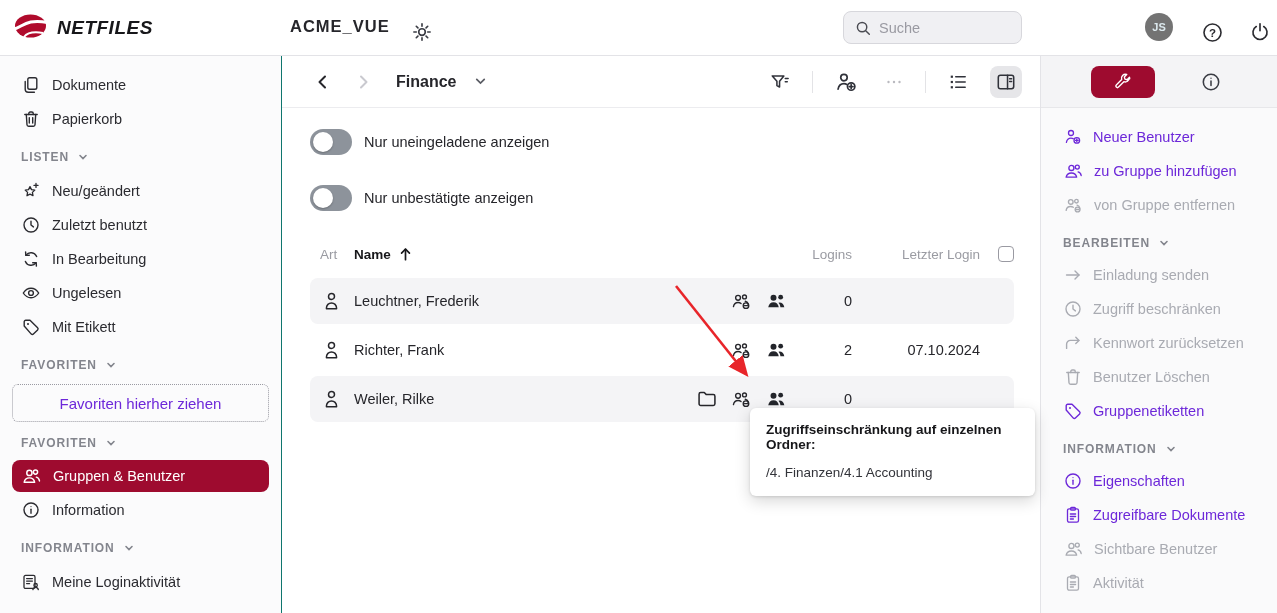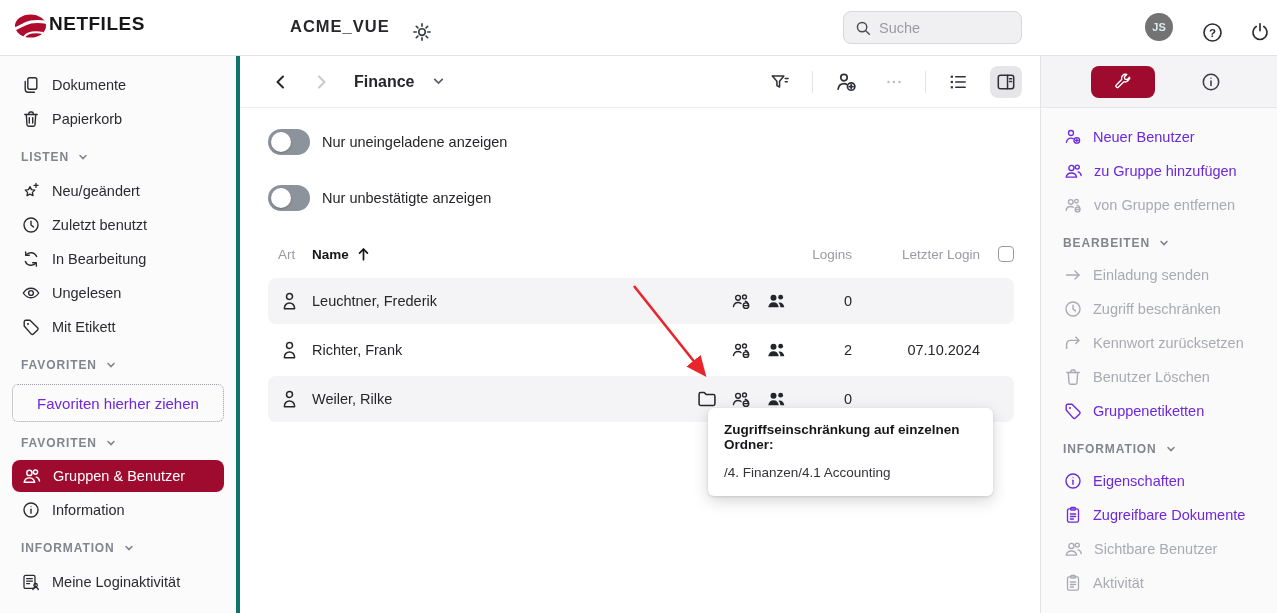--- a/index.html
+++ b/index.html
@@ -2,36 +2,36 @@
 <html><head>
 <meta charset="utf-8">
 <style>
   * { margin:0; padding:0; box-sizing:border-box; }
   html,body { background:#fff; }
   body { font-family:"Liberation Sans", sans-serif; color:#2b2b30; }
   .app { position:relative; width:1277px; height:613px; overflow:hidden; background:#fff; }
 
   
   .topbar { position:relative; height:56px; background:#fff; border-bottom:1px solid #e3e3e7; }
-  .brand { position:absolute; left:14px; top:13px; display:flex; align-items:flex-start; gap:1px; }
+  .brand { position:absolute; left:14px; top:13px; display:flex; align-items:flex-end; gap:9px;font-style:italic; }
   .brand-text { font-size:19px; font-weight:800; letter-spacing:.5px; color:#17171a; }
   .app-title { position:absolute; left:290px; top:17px; font-size:16.5px; font-weight:600; letter-spacing:1px; color:#26262b; }
   .gear { position:absolute; left:406px; top:16px; }
   .search { position:absolute; left:843px; top:11px; width:179px; height:33px; background:#f0f0f3; border:1px solid #d7d7dc; border-radius:8px; display:flex; align-items:center; gap:7px; padding:0 10px; }
   .search input { border:none; outline:none; background:transparent; font-size:14.5px; color:#3a3a40; width:120px; font-family:"Liberation Sans", sans-serif; }
   .search input::placeholder { color:#9a9aa2; }
   .avatar { position:absolute; left:1145px; top:13px; width:28px; height:28px; border-radius:50%; background:#737373; color:#dce9ee; font-size:11px; font-weight:700; display:flex; align-items:center; justify-content:center; }
   .help { position:absolute; left:1196px; top:16px; }
   .power { position:absolute; left:1244px; top:16px; }
 
   
   .body { display:flex; height:557px; }
 
   
-  .lsb { width:240px; background:#fbfbfc; border-right:4px solid #0f766e; padding:12px 12px 0 12px; flex:none; }
+  .lsb { width:282px; background:#fbfbfc; border-right:1px solid #0f766e; padding:12px 12px 0 12px; flex:none; }
   .item { display:flex; align-items:center; gap:11px; height:34px; padding:0 9px; border-radius:8px; font-size:14.5px; color:#2b2b30; cursor:pointer; white-space:nowrap; }
   .item.sel { background:#9e0b2f; color:#fff; height:32px; margin:1px 0; }
   .sec { display:flex; align-items:center; gap:8px; height:30px; margin:6px 0 2px 9px; font-size:12px; font-weight:700; letter-spacing:.9px; color:#83858d; }
   .dropzone { margin:4px 0 6px 0; height:38px; border:1px dotted #9a9aa2; border-radius:6px; display:flex; align-items:center; justify-content:center; font-size:15px; color:#6d28d9;text-align:center; }
 
   
   .main { flex:1; position:relative; background:#fff; }
   .mtoolbar { height:52px; border-bottom:1px solid #ececef; display:flex; align-items:center; padding:0 18px 0 26px; gap:10px; }
   .crumb-name { font-size:16px; font-weight:700; color:#26262b; margin:0 2px 0 8px; }
   .mt-right { margin-left:auto; display:flex; align-items:center; gap:16px; }

